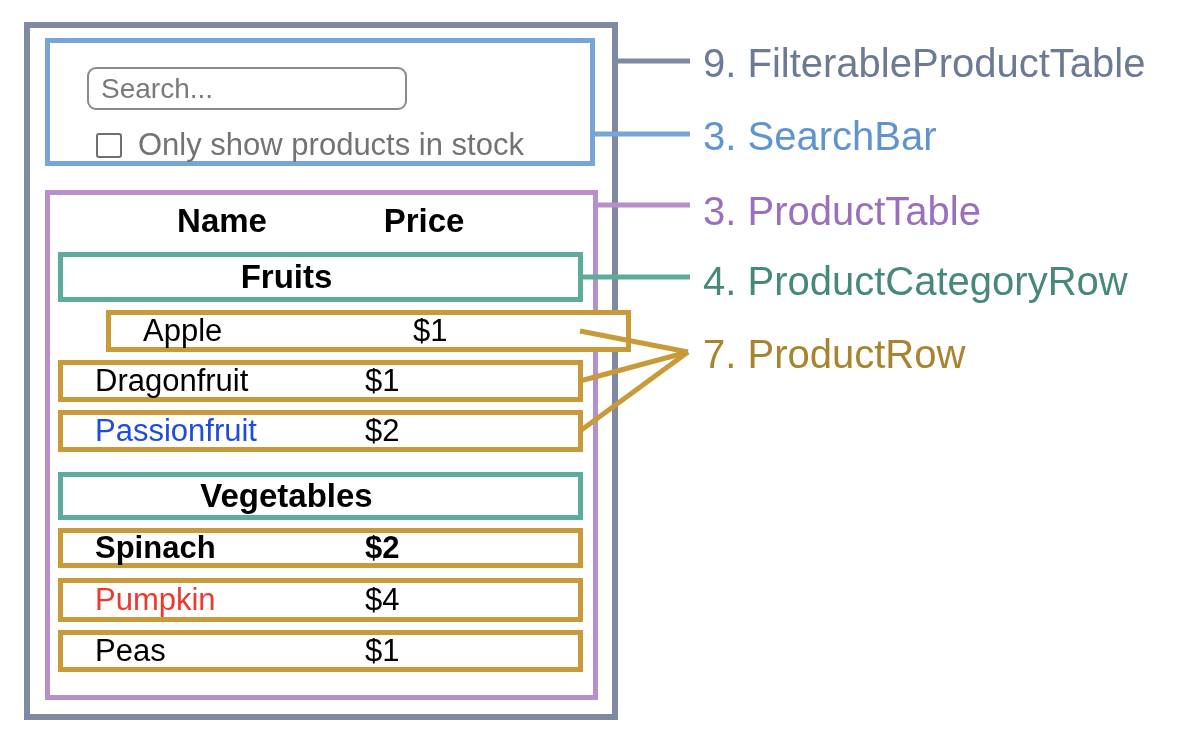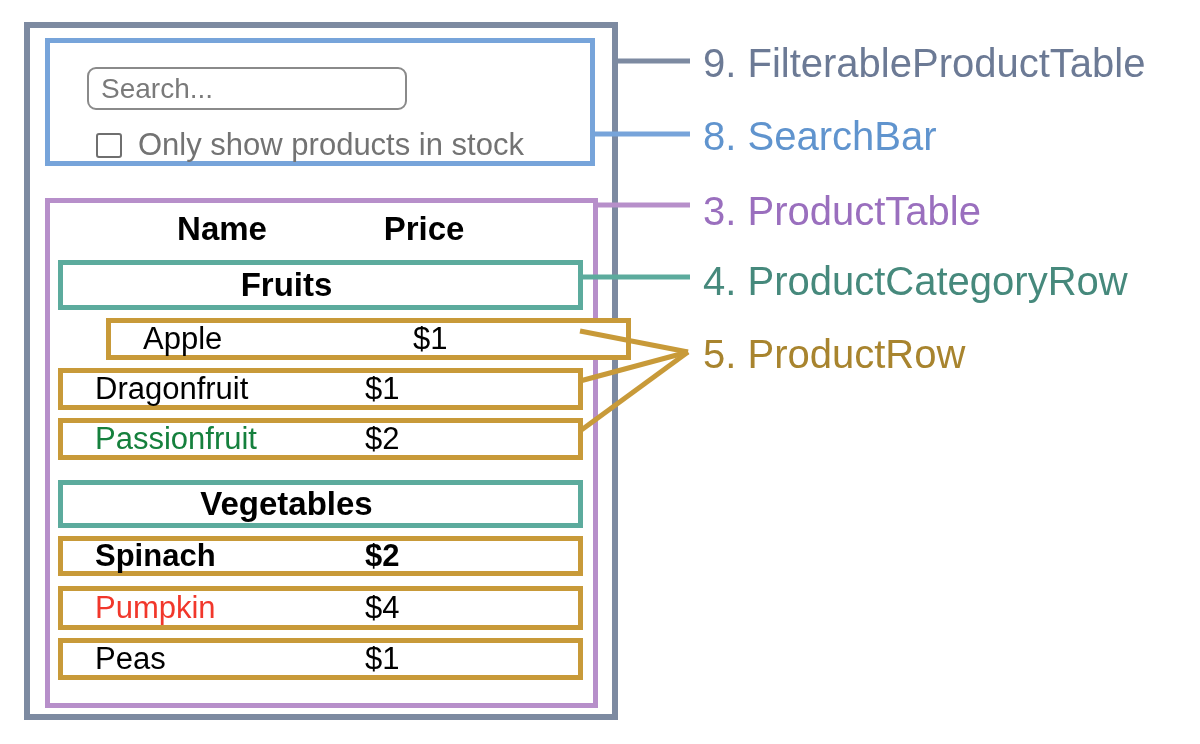--- a/index.html
+++ b/index.html
@@ -3,21 +3,21 @@
 <meta charset="utf-8">
 <style>
   html,body { margin:0; padding:0; background:#ffffff; }
   .canvas {
     position:relative; width:1200px; height:744px; background:#ffffff;
     font-family:"Liberation Sans", sans-serif; overflow:hidden;
   }
   .box { position:absolute; box-sizing:border-box; background:#ffffff; }
   .outer-box   { left:24px;  top:22px;  width:594px; height:698px; border:6px solid #7d8aa1; }
   .search-box  { left:45px;  top:38px;  width:550px; height:128px; border:5px solid #77a4da; }
-  .table-box   { left:45px;  top:198px; width:553px; height:510px; border:5px solid #b78fca; }
+  .table-box   { left:45px;  top:190px; width:553px; height:510px; border:5px solid #b78fca; }
 
   .search-input {
     position:absolute; left:37px; top:24px; width:320px; height:43px;
     box-sizing:border-box; border:2px solid #8a8a8a; border-radius:9px;
     font-family:"Liberation Sans", sans-serif; font-size:28px; color:#444444;
     padding:0 0 0 12px; outline:none; background:#ffffff;
   }
   .search-input::placeholder { color:#7a7a7a; opacity:1; }
 
   .cb-row { position:absolute; left:46px; top:84px; height:36px; display:flex; align-items:center; gap:16px; }
@@ -83,21 +83,21 @@
       <span class="pname">Apple</span>
       <span class="pprice">$1</span>
     </div>
 
     <div class="row prod" style="top: 165px; height: 42px; border-color: rgb(200, 154, 57);">
       <span class="pname">Dragonfruit</span>
       <span class="pprice">$1</span>
     </div>
 
     <div class="row prod" style="top: 215px; height: 42px; border-color: rgb(200, 154, 57);">
-      <span class="pname" style="color: #15803d;">Passionfruit</span>
+      <span class="pname" style="color: #1d4ed8;">Passionfruit</span>
       <span class="pprice">$2</span>
     </div>
 
     <div class="row cat" style="top: 277px; height: 48px; border-color: rgb(92, 171, 157);">
       <span class="cat-text">Vegetables</span>
     </div>
 
     <div class="row prod" style="top: 333px; height: 40px; border-color: rgb(200, 154, 57); font-weight: bold;">
       <span class="pname">Spinach</span>
       <span class="pprice">$2</span>
@@ -118,18 +118,18 @@
     <line class="conn" x1="612" y1="61" x2="690" y2="61" style="stroke: rgb(125, 138, 161);"></line>
     <line class="conn" x1="591" y1="134" x2="690" y2="134" style="stroke: rgb(119, 164, 218);"></line>
     <line class="conn" x1="595" y1="205" x2="690" y2="205" style="stroke: rgb(183, 143, 202);"></line>
     <line class="conn" x1="578" y1="277" x2="690" y2="277" style="stroke: rgb(92, 171, 157);"></line>
     <line class="conn" x1="580" y1="331" x2="688" y2="352" style="stroke: rgb(200, 154, 57);"></line>
     <line class="conn" x1="580" y1="381" x2="688" y2="352" style="stroke: rgb(200, 154, 57);"></line>
     <line class="conn" x1="580" y1="431" x2="688" y2="352" style="stroke: rgb(200, 154, 57);"></line>
   </svg>
 
   <div class="anno anno-1" style="color: rgb(108, 122, 149);">9. FilterableProductTable</div>
-  <div class="anno anno-2" style="color: rgb(96, 148, 206);">8. SearchBar</div>
+  <div class="anno anno-2" style="color: rgb(96, 148, 206);">3. SearchBar</div>
   <div class="anno anno-3" style="color: rgb(154, 111, 190);">3. ProductTable</div>
   <div class="anno anno-4" style="color: rgb(70, 137, 124);">4. ProductCategoryRow</div>
-  <div class="anno anno-5" style="color: rgb(168, 132, 46);">5. ProductRow</div>
+  <div class="anno anno-5" style="color: rgb(168, 132, 46);">7. ProductRow</div>
 
 </div>
 
 </body></html>

